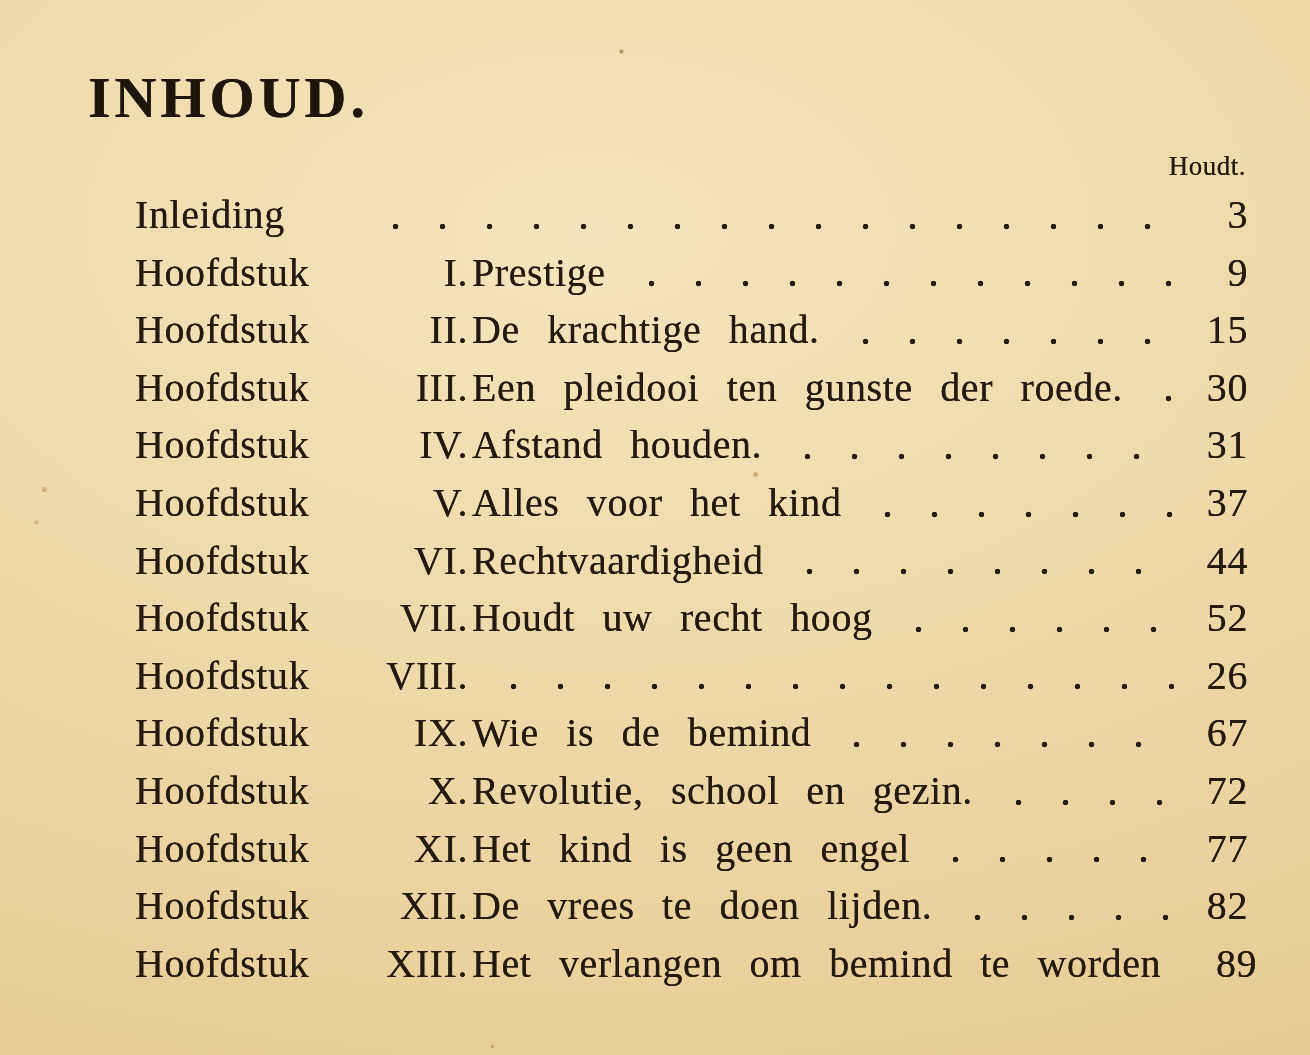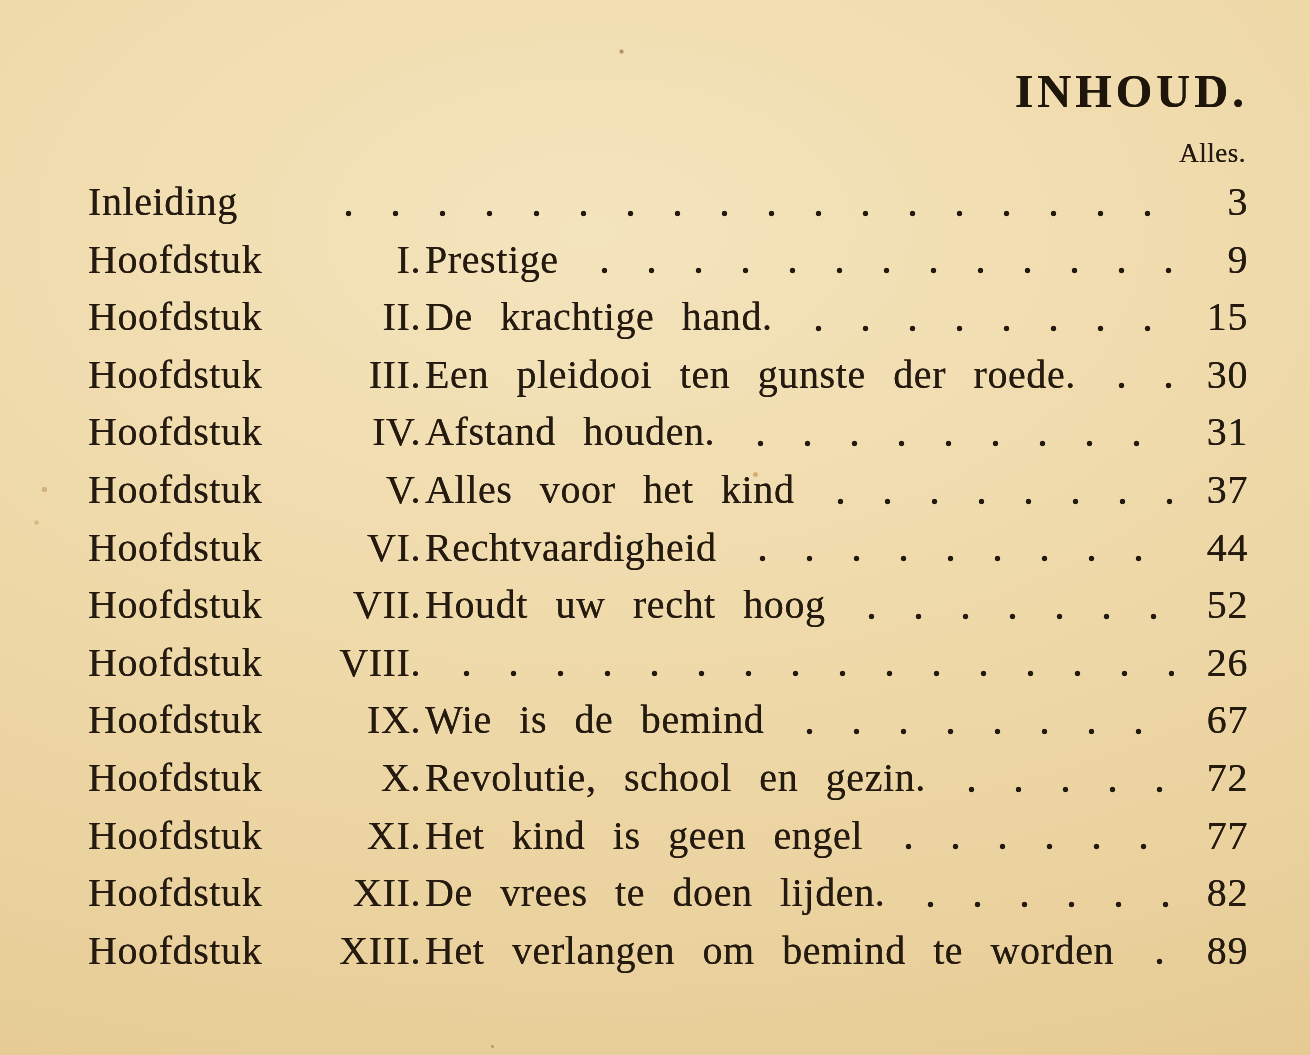--- a/index.html
+++ b/index.html
@@ -21,22 +21,22 @@
   }
   .page {
     box-sizing: border-box;
     width: 100%;
     height: 100%;
     padding: 0 62px 0 88px;
   }
   
   .toc-header {
     padding-top: 64px;
-    text-align: right;
-    font-size: 47px;
+    text-align: left;
+    font-size: 58px;
     font-weight: bold;
     letter-spacing: 4px;
     color: #1f160b;
     text-shadow: 0 0 0.5px currentColor;
   }
   
   .col-header {
     margin-top: 20px;
     text-align: right;
     font-size: 27px;
@@ -54,20 +54,21 @@
     height: 57.6px;
     line-height: 57.6px;
     font-size: 40px;
     letter-spacing: 0.6px;
     white-space: nowrap;
     text-shadow: 0 0 0.5px currentColor;
   }
   .toc-label {
     flex: none;
     width: 215px;
+    margin-left: 47px;
   }
   .toc-numeral {
     flex: none;
     width: 118px;
     text-align: right;
   }
   .toc-title {
     flex: none;
     margin-left: 4px;
     word-spacing: 0.42em;
@@ -107,21 +108,21 @@
     pointer-events: none;
   }
 </style>
 </head>
 <body>
 
 <div class="page">
 
   <div class="toc-header">INHOUD.</div>
 
-  <div class="col-header">Alles.</div>
+  <div class="col-header">Houdt.</div>
 
   <div class="toc-list">
 
     <div class="toc-row">
       <span class="toc-label">Inleiding</span>
 
       <span class="toc-leader"></span>
       <span class="toc-page">3</span>
     </div>
 

